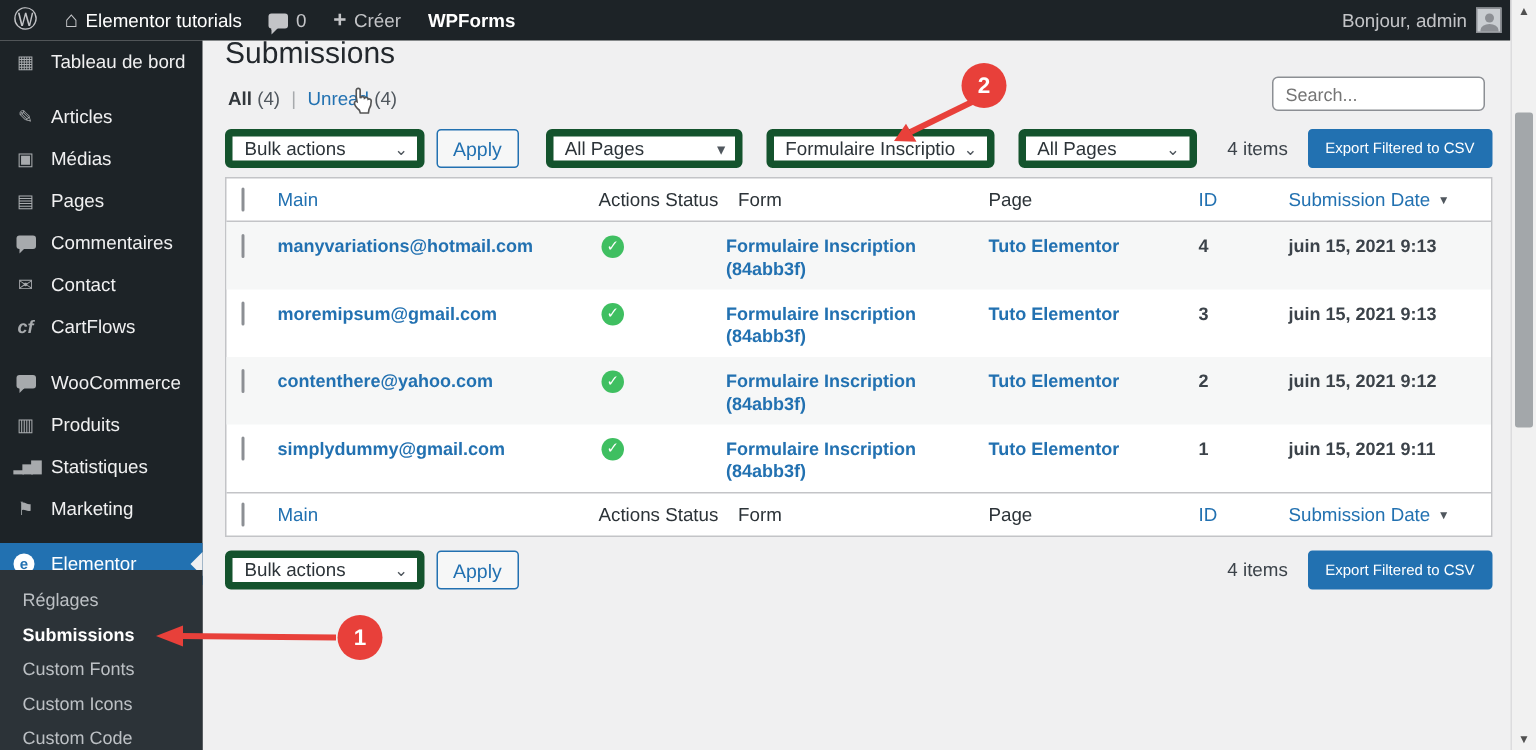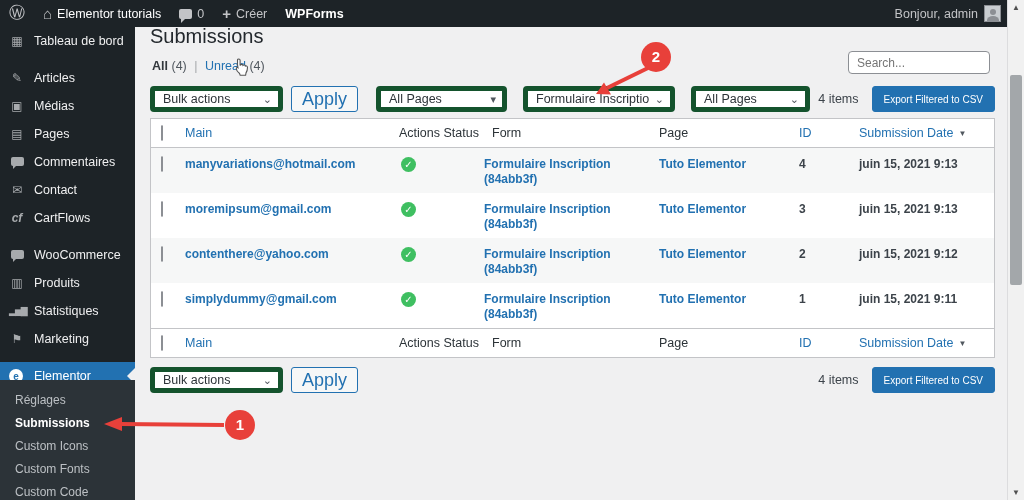--- a/index.html
+++ b/index.html
@@ -56,21 +56,21 @@
   .search-box { position:absolute; left:713px; top:24px; width:142px; height:23px;
     border:1px solid #8c8f94; border-radius:4px; background:#fff; font-size:12px; padding:0 8px; color:#2c3338;
     font-family:"Liberation Sans","DejaVu Sans",sans-serif; }
   .search-box::placeholder { color:#757575; }
 
   .select { position:relative; display:inline-flex; align-items:center; background:#fff;
     border:5px solid #14532d; border-radius:4px; height:26px; padding:0 22px 0 8px;
     font-size:12.5px; color:#2c3338; cursor:pointer; white-space:nowrap; overflow:hidden; }
   .select .chev { position:absolute; right:6px; color:#50575e; font-size:11px; }
   .btn2 { display:inline-flex; align-items:center; justify-content:center; height:26px; padding:0 10px;
-    background:#f6f7f7; border:1px solid #2271b1; border-radius:3px; color:#2271b1; font-size:18px; cursor:pointer; }
+    background:#f6f7f7; border:1px solid #2271b1; border-radius:3px; color:#2271b1; font-size:13px; cursor:pointer; }
   .btn1 { display:inline-flex; align-items:center; justify-content:center; height:26px; padding:0 11px;
     background:#2271b1; border:1px solid #2271b1; border-radius:3px; color:#fff; font-size:10px; cursor:pointer; }
   .items-count { font-size:12.5px; color:#3c434a; }
 
   .row-abs { position:absolute; display:flex; align-items:center; }
 
   
   .table { position:absolute; left:15px; top:91px; width:845px; background:#fff;
     border:1px solid #c3c4c7; font-size:12.5px; }
   .tgrid { display:grid; grid-template-columns:34px 206px 93px 167px 140px 60px 1fr; align-items:center; }
@@ -182,22 +182,22 @@
     <div class="sep"></div>
     <div class="menu-item active">
       <span class="mi-icon">
           <span class="el-circle">e</span>
         </span>
       <span>Elementor</span>
     </div>
     <div class="submenu">
       <div class="submenu-item">Réglages</div>
       <div class="submenu-item current">Submissions</div>
+      <div class="submenu-item">Custom Fonts</div>
       <div class="submenu-item">Custom Icons</div>
-      <div class="submenu-item">Custom Fonts</div>
       <div class="submenu-item">Custom Code</div>
     </div>
   </div>
 
   <div class="content">
     <div class="page-title">Submissions</div>
 
     <div class="views">
       <b>All</b>
       <span>(4)</span>

